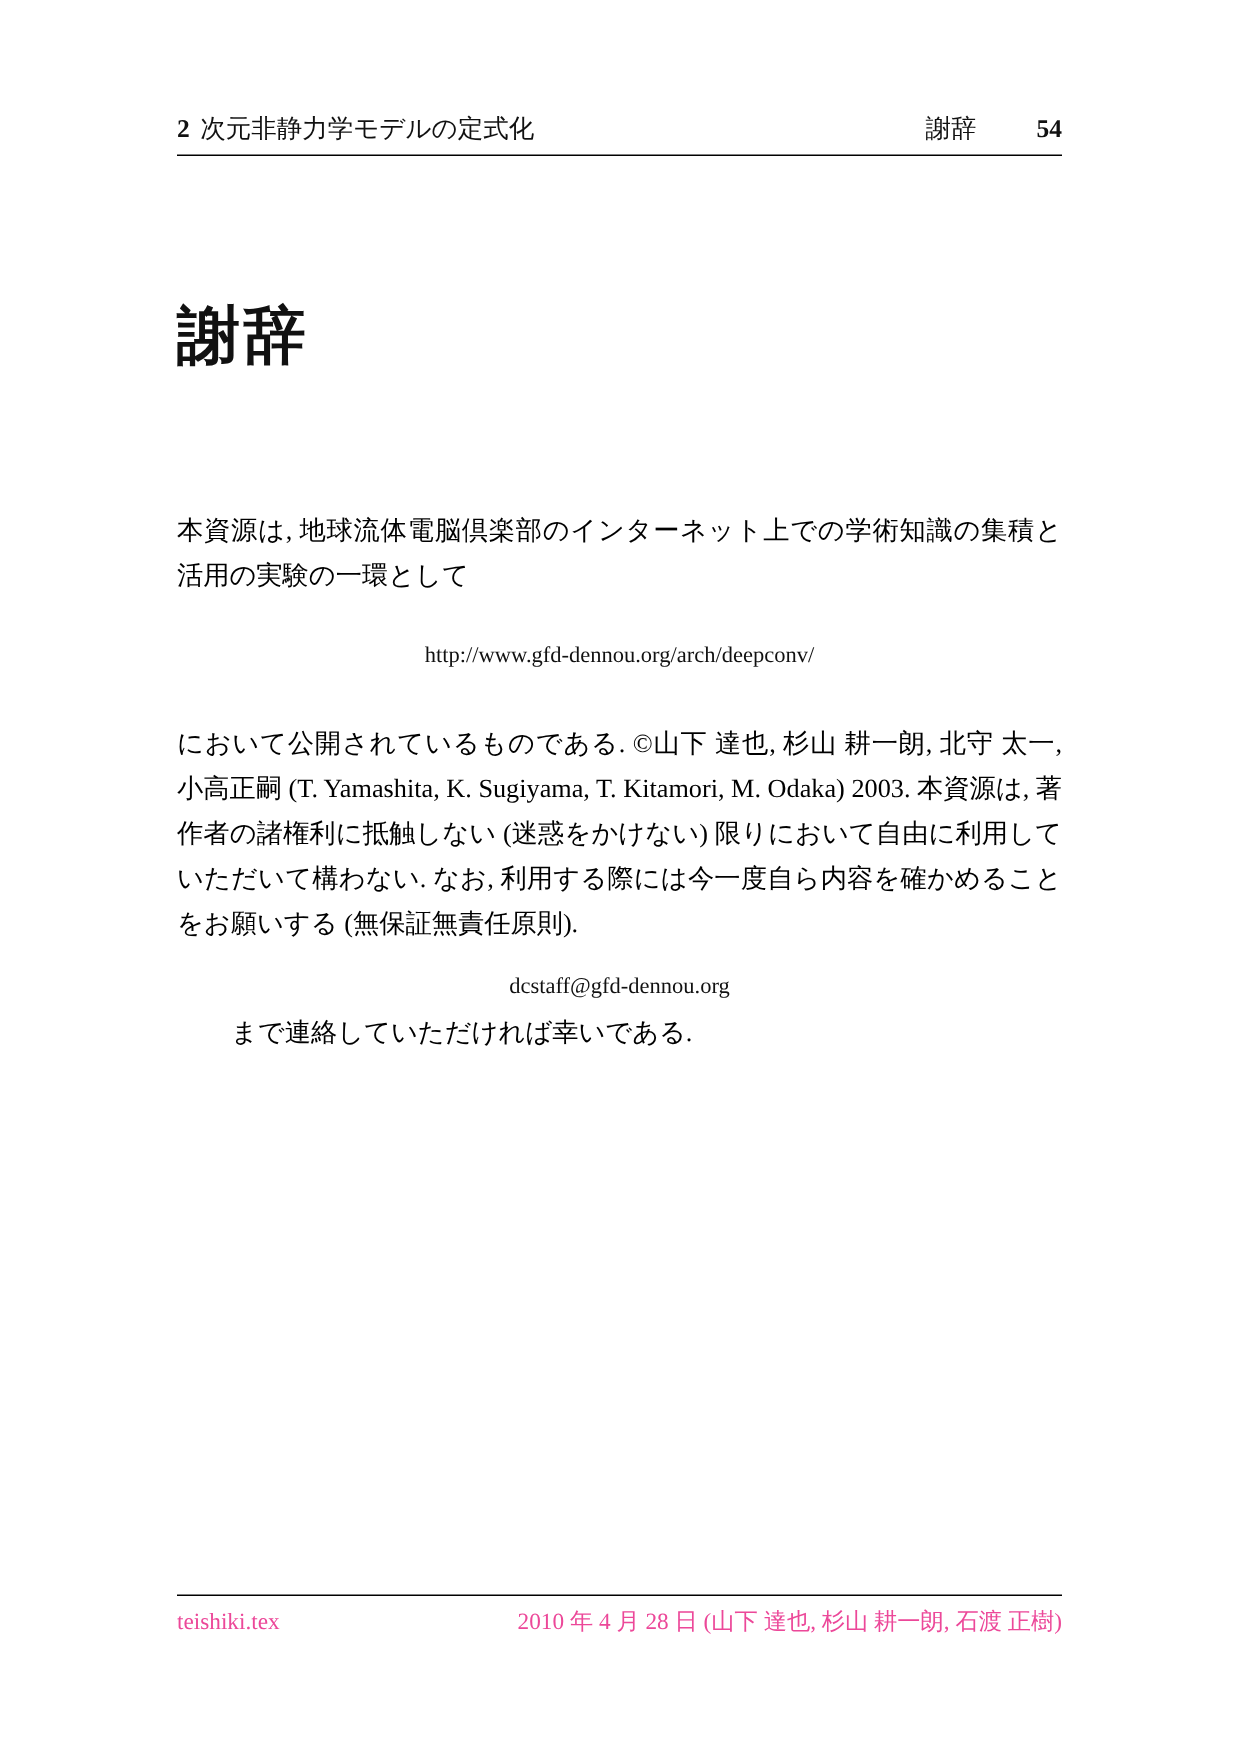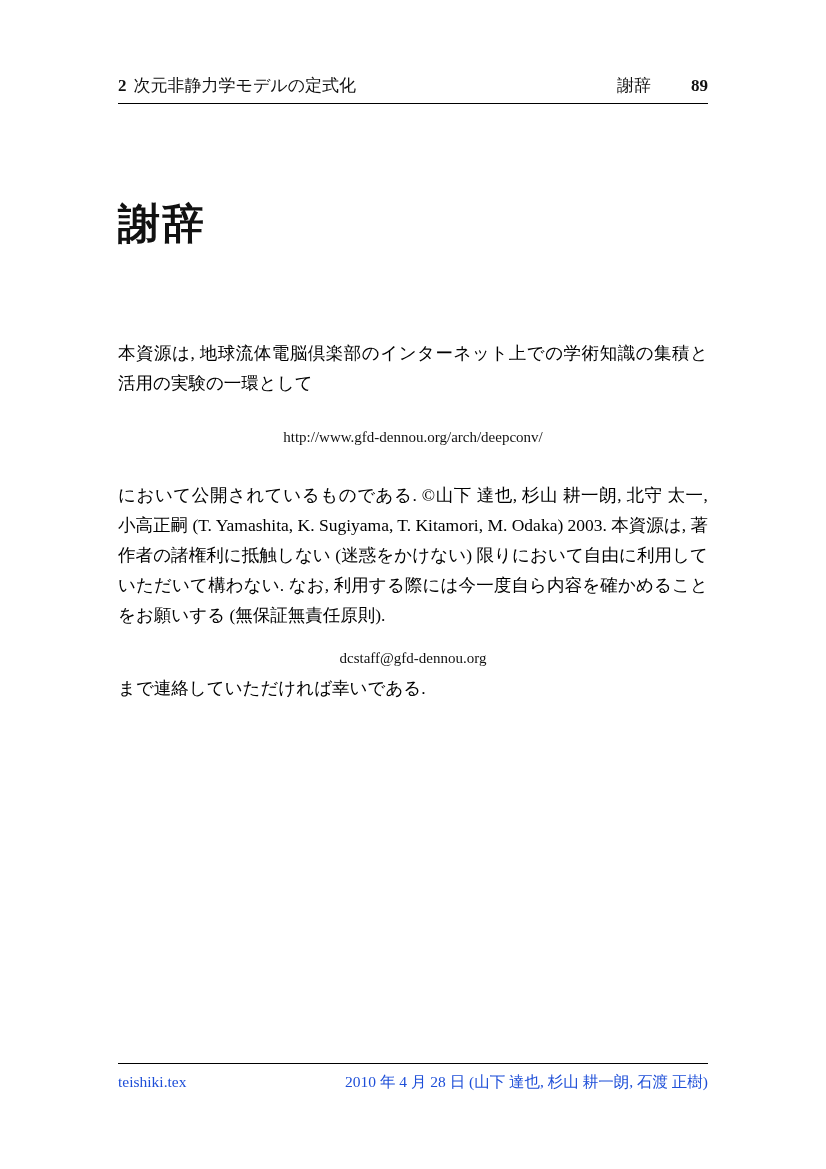--- a/index.html
+++ b/index.html
@@ -63,50 +63,50 @@
   }
   .center-line {
     text-align: center;
     font-size: 15px;
     line-height: 26px;
     color: #111111;
   }
   .url-line   { margin-top: 26px; margin-bottom: 30px; }
   .par-2      { margin-bottom: 15px; }
   .email-line { margin-top: 12px; margin-bottom: 2px; }
-  .par-4      { margin-top: 2px; }
+  .par-4      { margin-top: 2px; margin-left: 36px; }
 
   
   .page-footer {
     position: absolute;
     left: 118px; top: 1063px;
     width: 590px;
     border-top: 1.5px solid #000000;
     padding-top: 8px;
     display: flex;
     justify-content: space-between;
     align-items: baseline;
     font-size: 15.5px;
     line-height: 19px;
-    color: #1d4ed8;
+    color: #ec4899;
   }
 </style>
 </head>
 <body>
 
 <div class="page">
 
   <header class="running-header">
     <div class="hdr-left">
       <span class="hdr-num">2</span>
       <span class="hdr-jp">次元非静力学モデルの定式化</span>
     </div>
     <div class="hdr-right">
       <span class="hdr-jp">謝辞</span>
-      <span class="hdr-num">89</span>
+      <span class="hdr-num">54</span>
     </div>
   </header>
 
   <main class="content">
     <h1 class="chapter-title">謝辞</h1>
 
     <p class="body-par par-1">本資源は, 地球流体電脳倶楽部のインターネット上での学術知識の集積と活用の実験の一環として</p>
 
     <div class="center-line url-line">http://www.gfd-dennou.org/arch/deepconv/</div>
 

